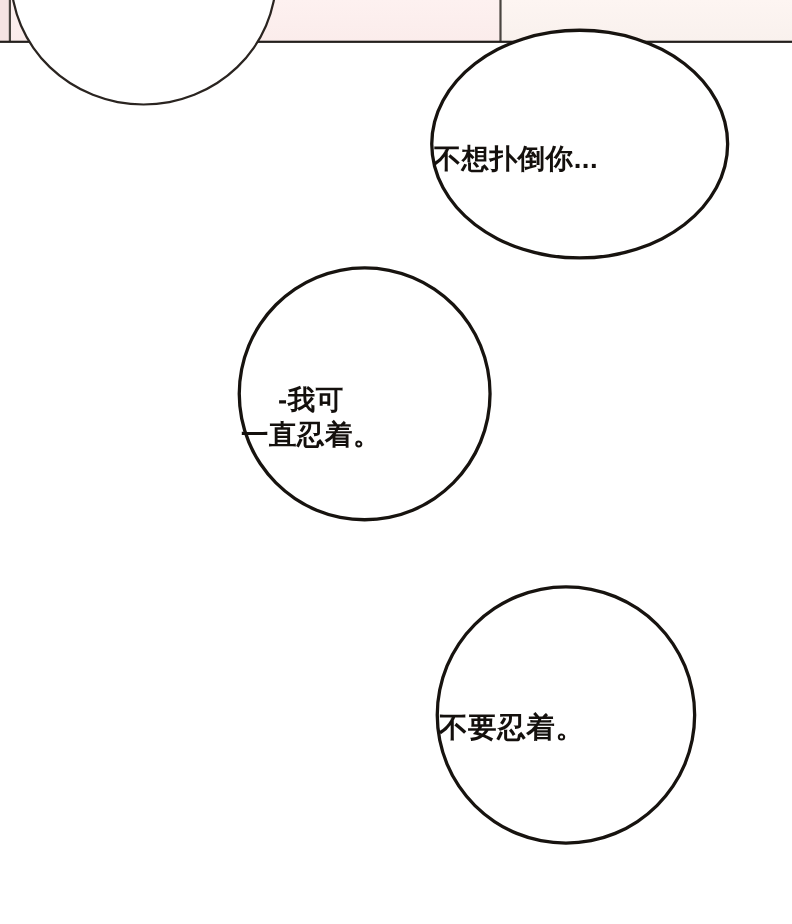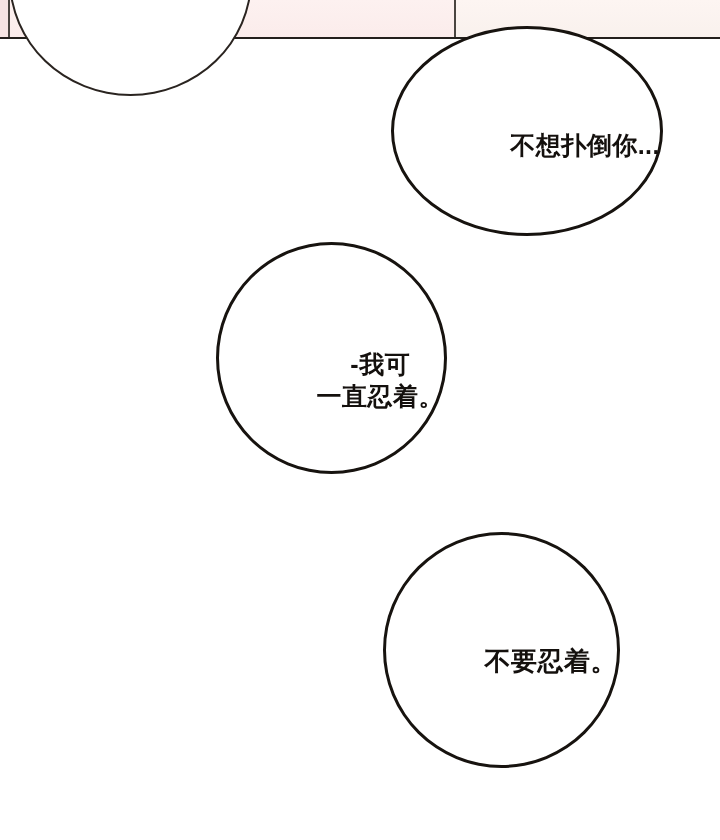--- a/index.html
+++ b/index.html
@@ -70,21 +70,21 @@
 
   
   .bubble {
     position: absolute;
     background: #ffffff;
     border: 3px solid #17130f;
     border-radius: 50%;
     box-sizing: border-box;
     display: flex;
     align-items: center;
-    justify-content: flex-end;
+    justify-content: flex-start;
     text-align: center;
   }
   .bubble-text {
     color: #14100d;
     font-weight: 700;
     line-height: 1.28;
     white-space: pre-line;
     letter-spacing: 0.5px;
   }
 
@@ -127,21 +127,21 @@
     height: 232px;
     z-index: 3;
   }
   #bubble-3 .bubble-text {
     font-size: 25px;
     transform: translateY(22px);
   }
 
   
   #bubble-4 {
-    left: 383px;
+    left: 396px;
     top: 532px;
     width: 237px;
     height: 236px;
     z-index: 3;
   }
   #bubble-4 .bubble-text {
     font-size: 26px;
     transform: translateY(12px);
   }
 </style>

